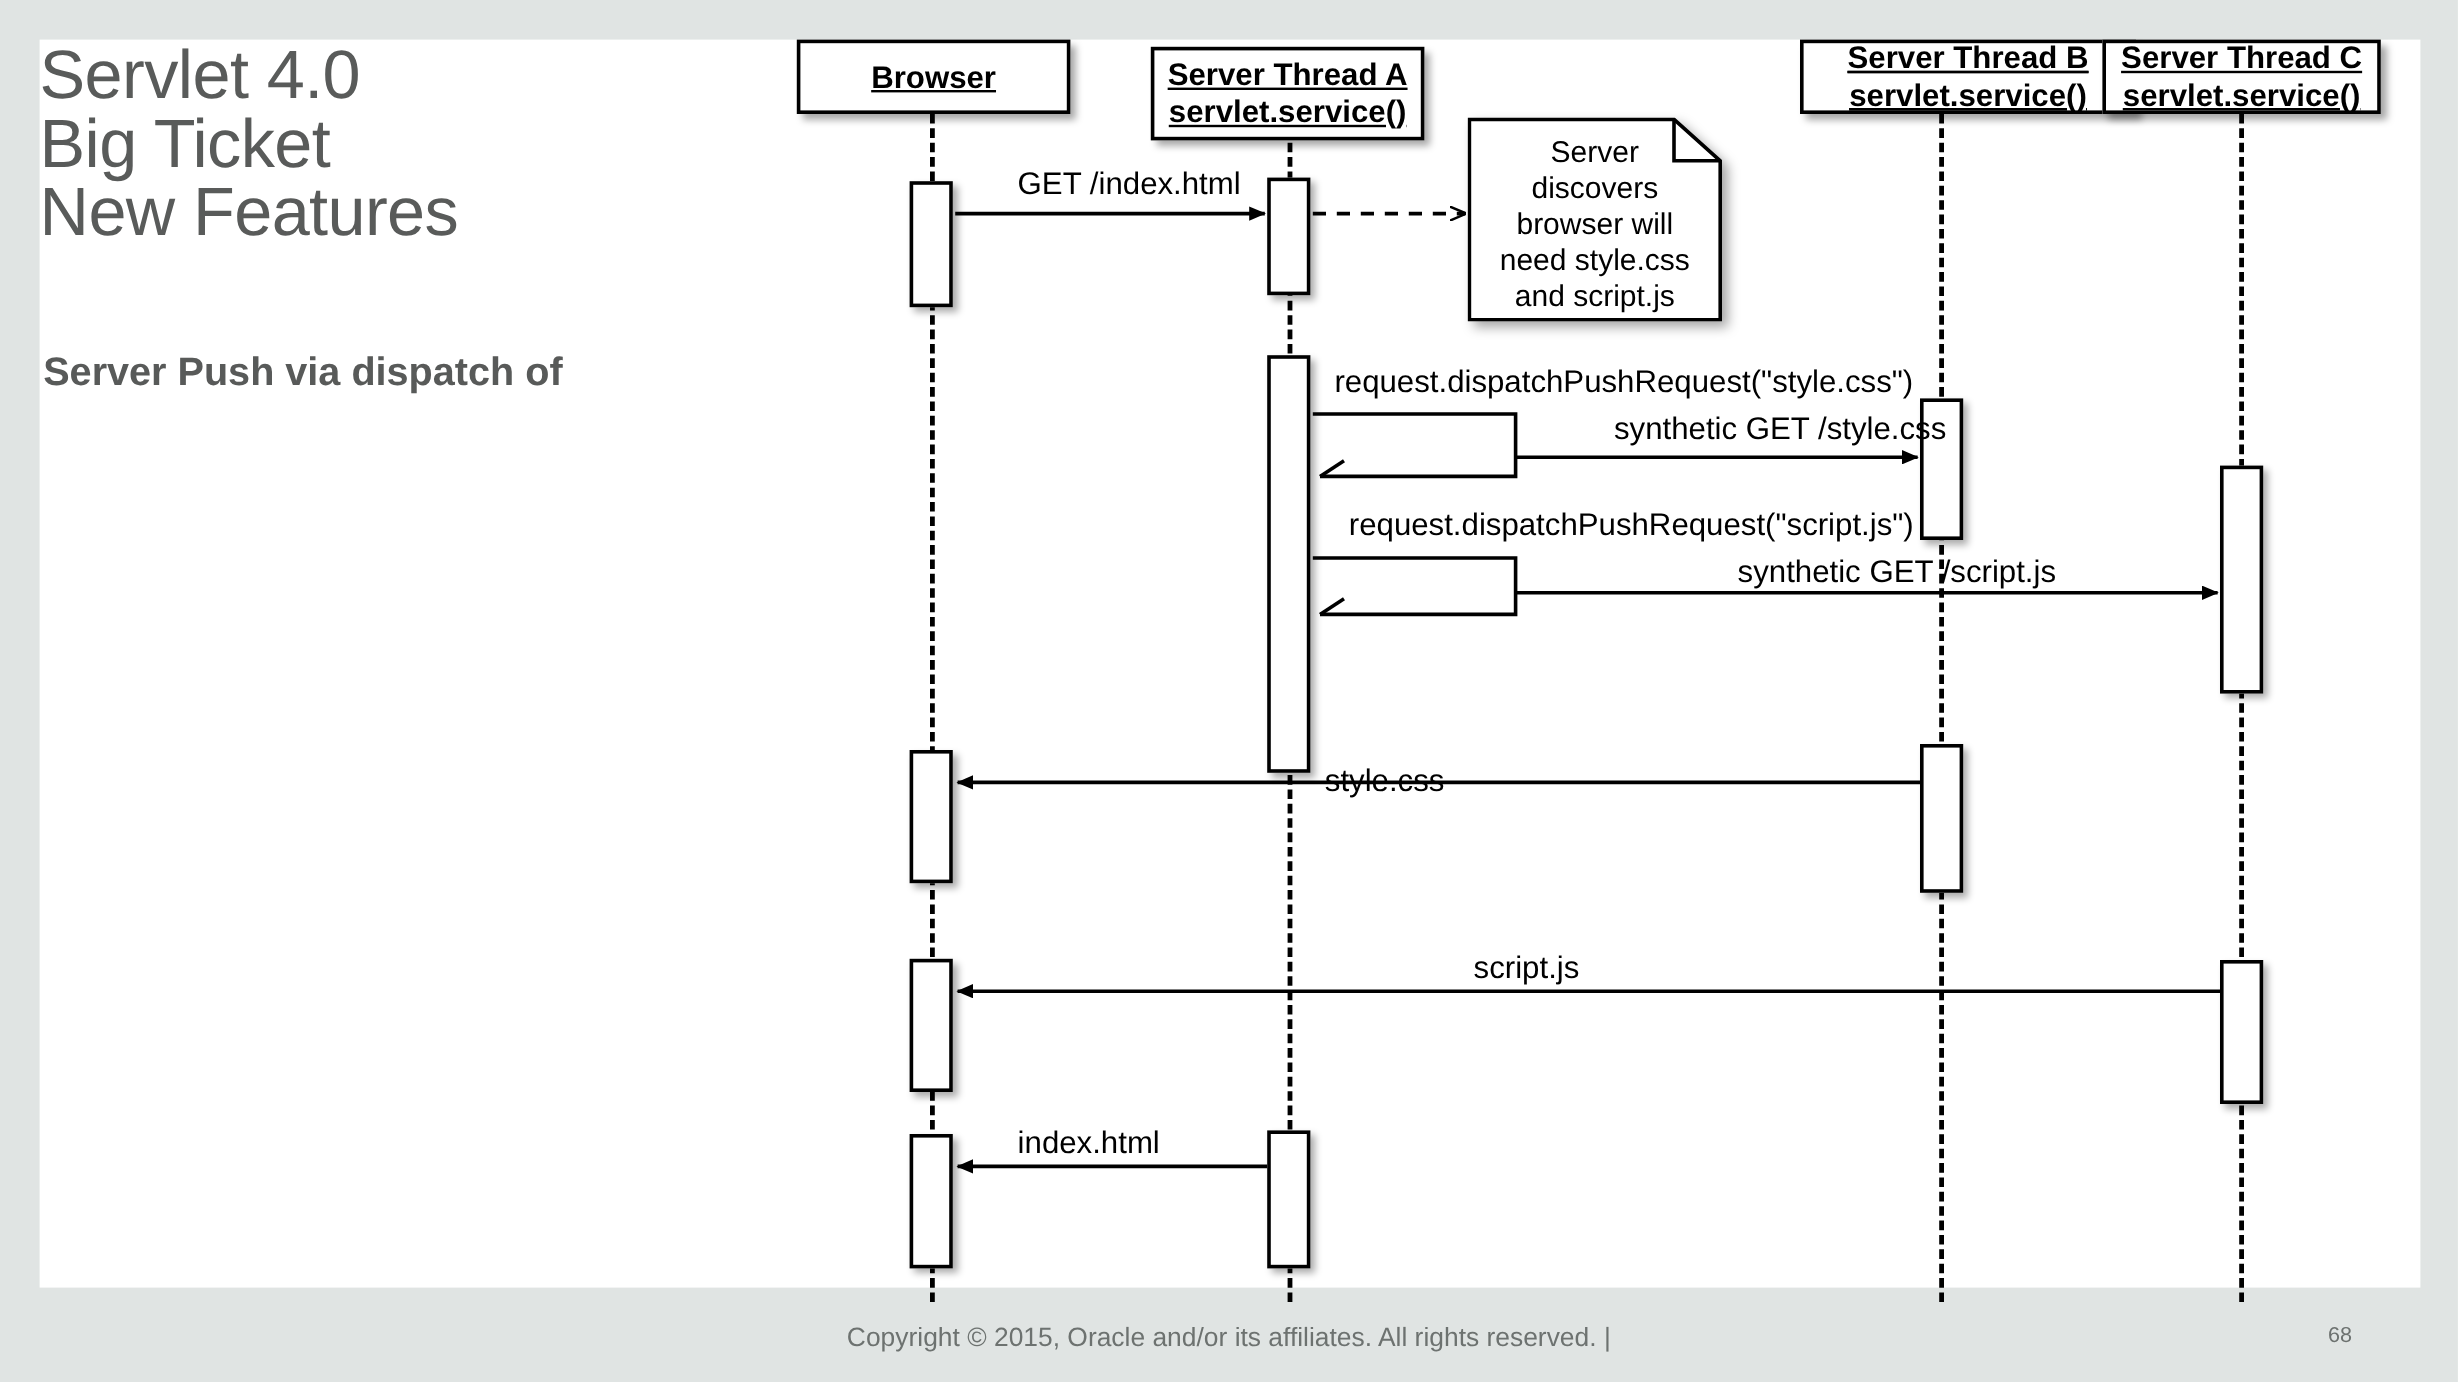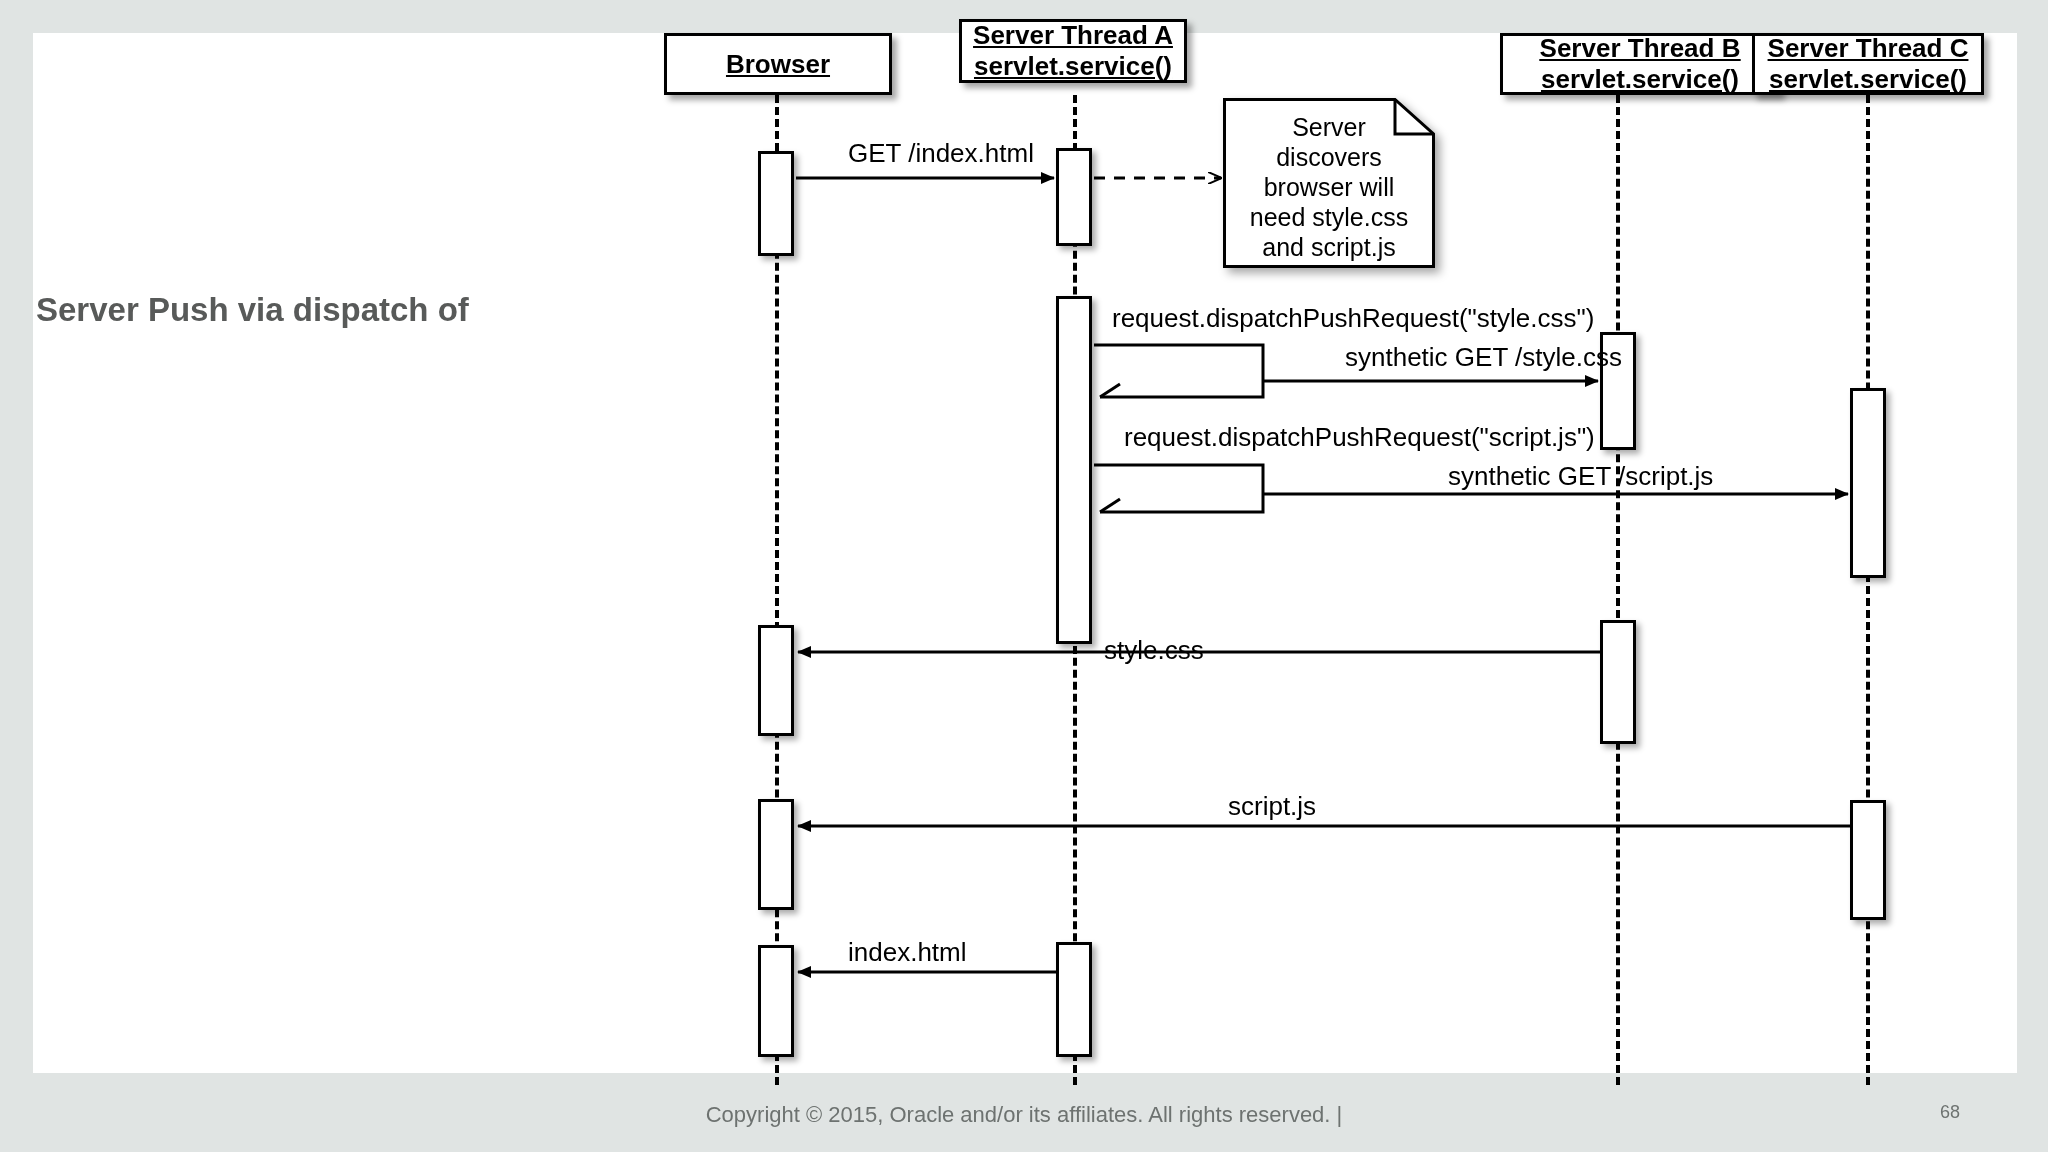--- a/index.html
+++ b/index.html
@@ -153,37 +153,42 @@
     pointer-events: none;
   }
 </style>
 </head>
 <body>
 
 <div id="slide">
 
   <div id="content-area"></div>
 
+  <div id="title-block">
+    <div class="t-line">Servlet 4.0</div>
+    <div class="t-line">Big Ticket</div>
+    <div class="t-line">New Features</div>
+  </div>
 
   <div id="subtitle-block">
     <div class="s-line">Server Push via dispatch of</div>
   </div>
 
   <div id="diagram">
 
     <div class="lifeline" style="left:775px; top:95px;  height:990px;"></div>
     <div class="lifeline" style="left:1073px; top:95px; height:990px;"></div>
     <div class="lifeline" style="left:1616px; top:95px; height:990px;"></div>
     <div class="lifeline" style="left:1866px; top:95px; height:990px;"></div>
 
     <div class="hdr-box" style="left:664px; top:33px; width:228px; height:62px;">
       <span>Browser</span>
     </div>
 
-    <div class="hdr-box" style="left:959px; top:19px; width:228px; height:64px;">
+    <div class="hdr-box" style="left:959px; top:39px; width:228px; height:78px;">
       <span>Server Thread A</span>
       <span>servlet.service()</span>
     </div>
 
     <div class="hdr-box" style="left:1500px; top:33px; width:280px; height:62px;text-decoration:underline;">
       <span>Server Thread B</span>
       <span>servlet.service()</span>
     </div>
 
     <div class="hdr-box" style="left:1752px; top:33px; width:232px; height:62px;">

